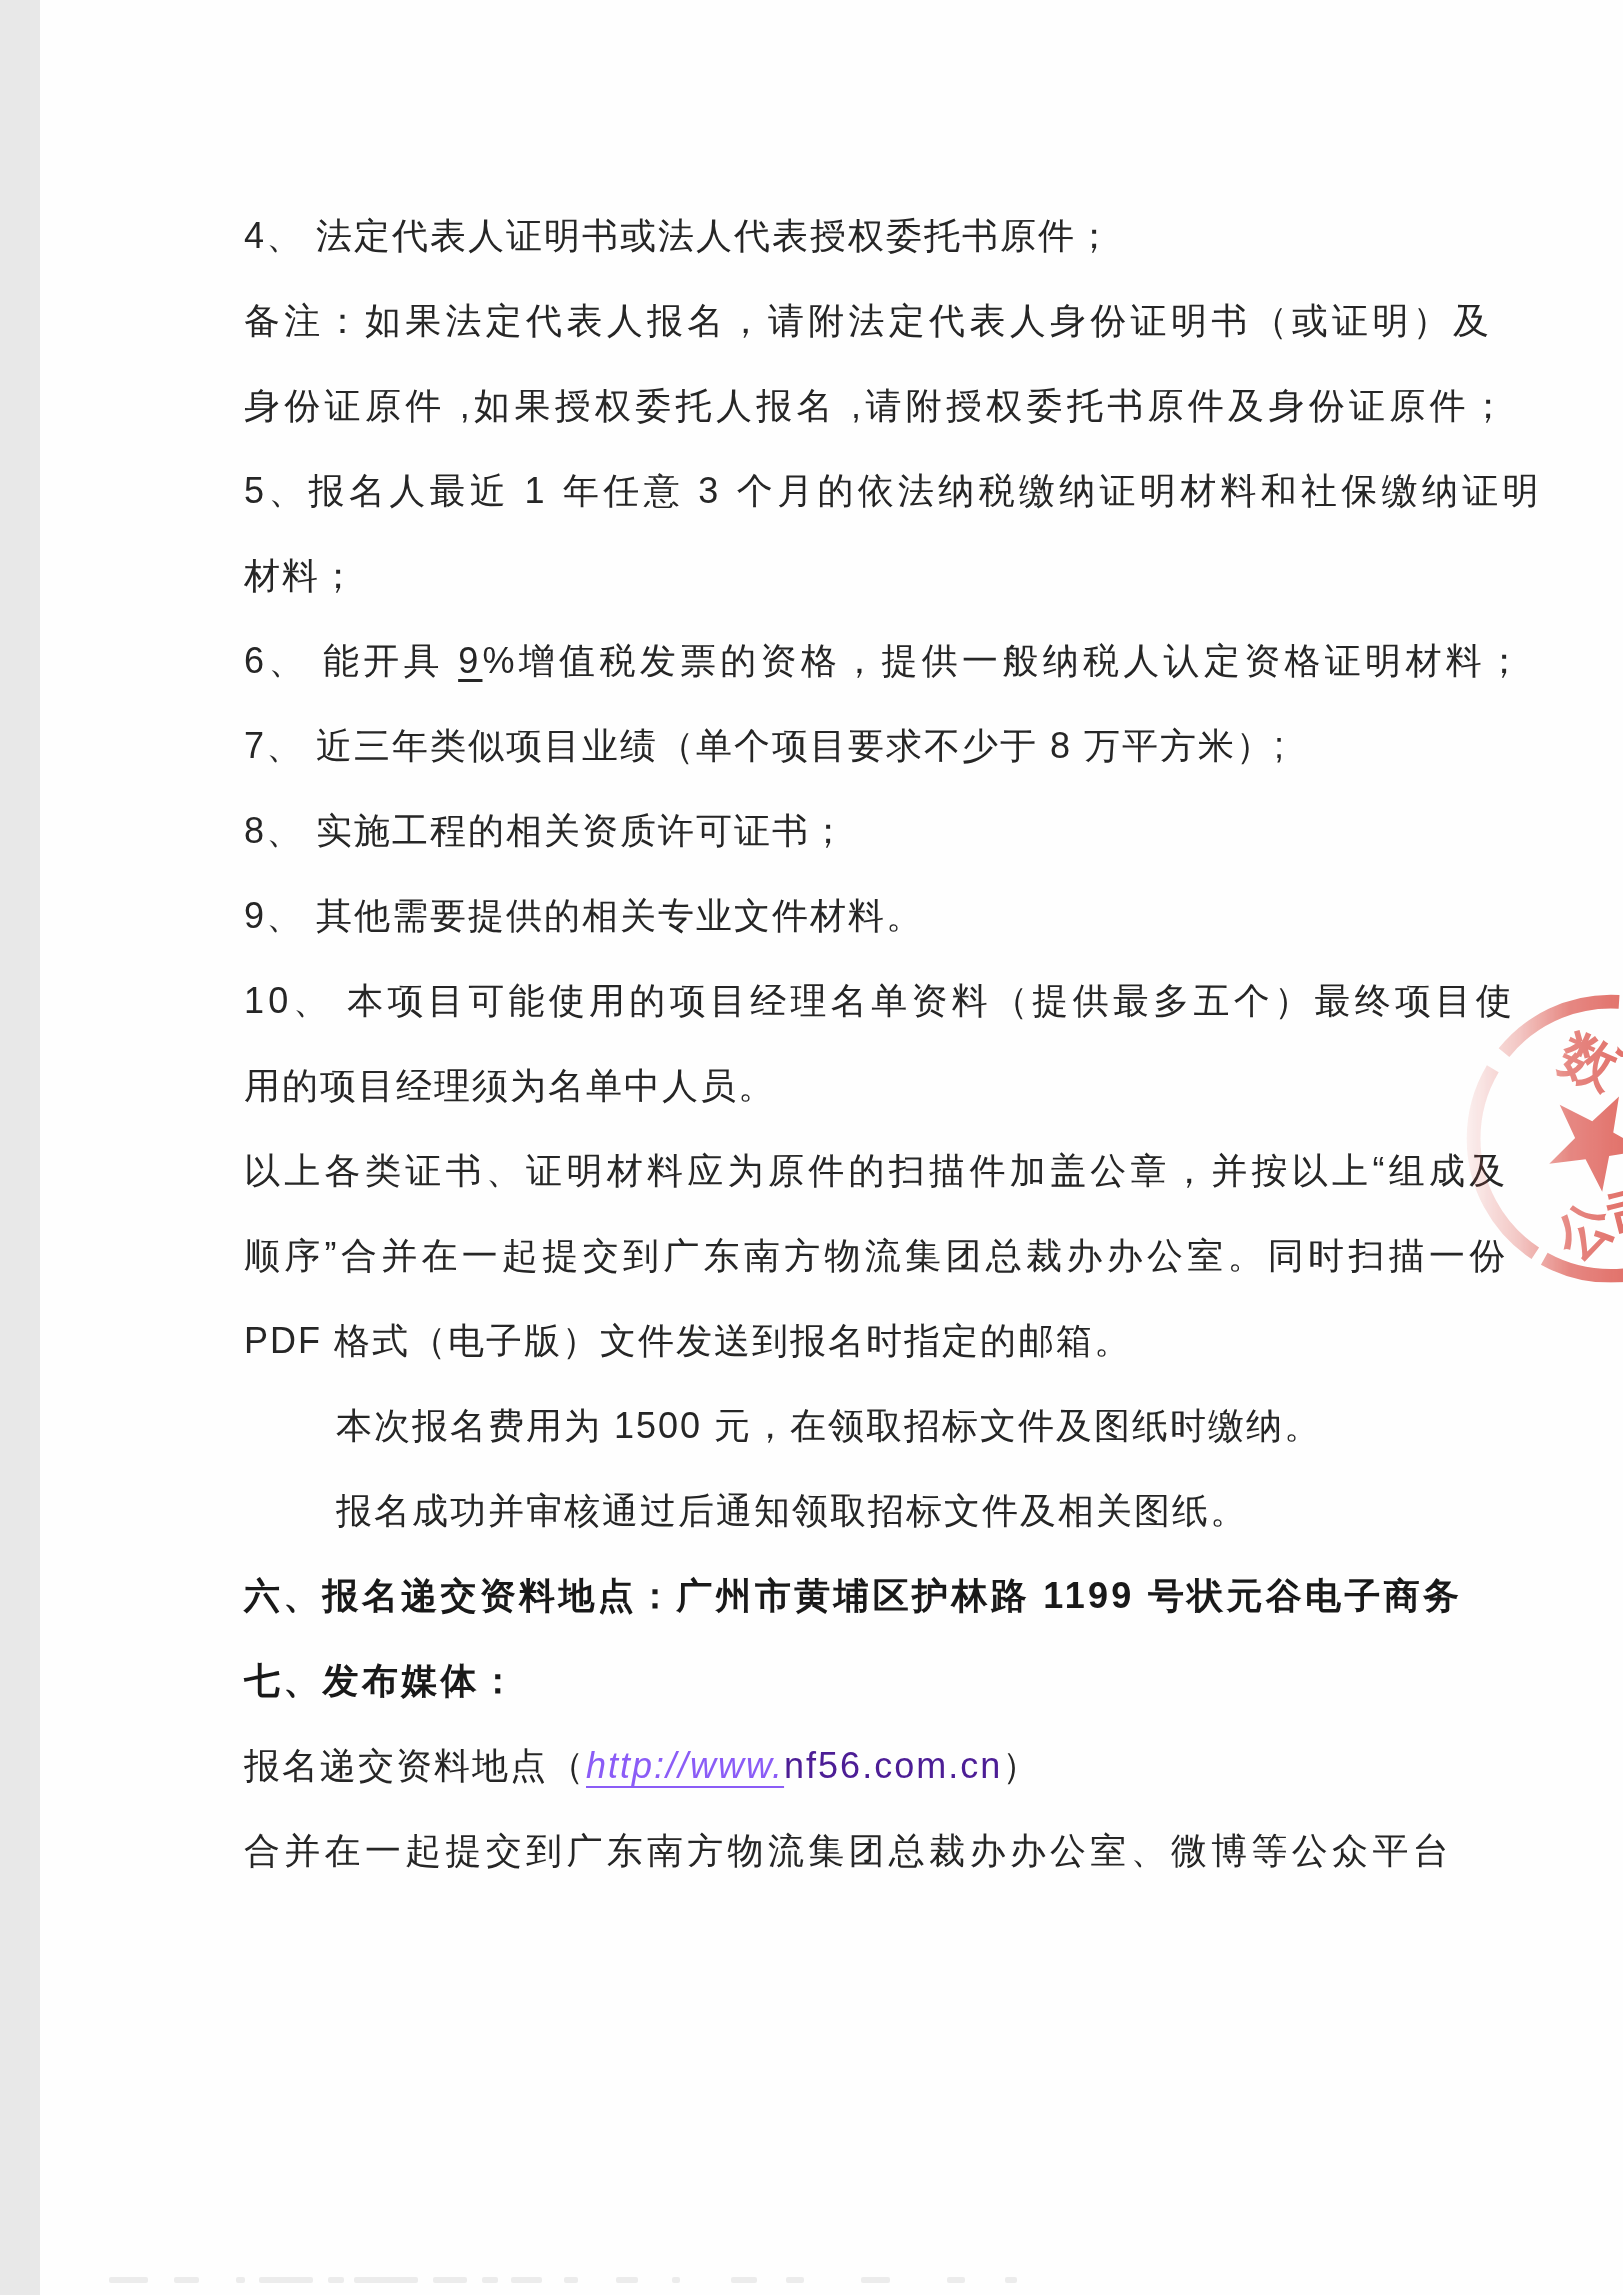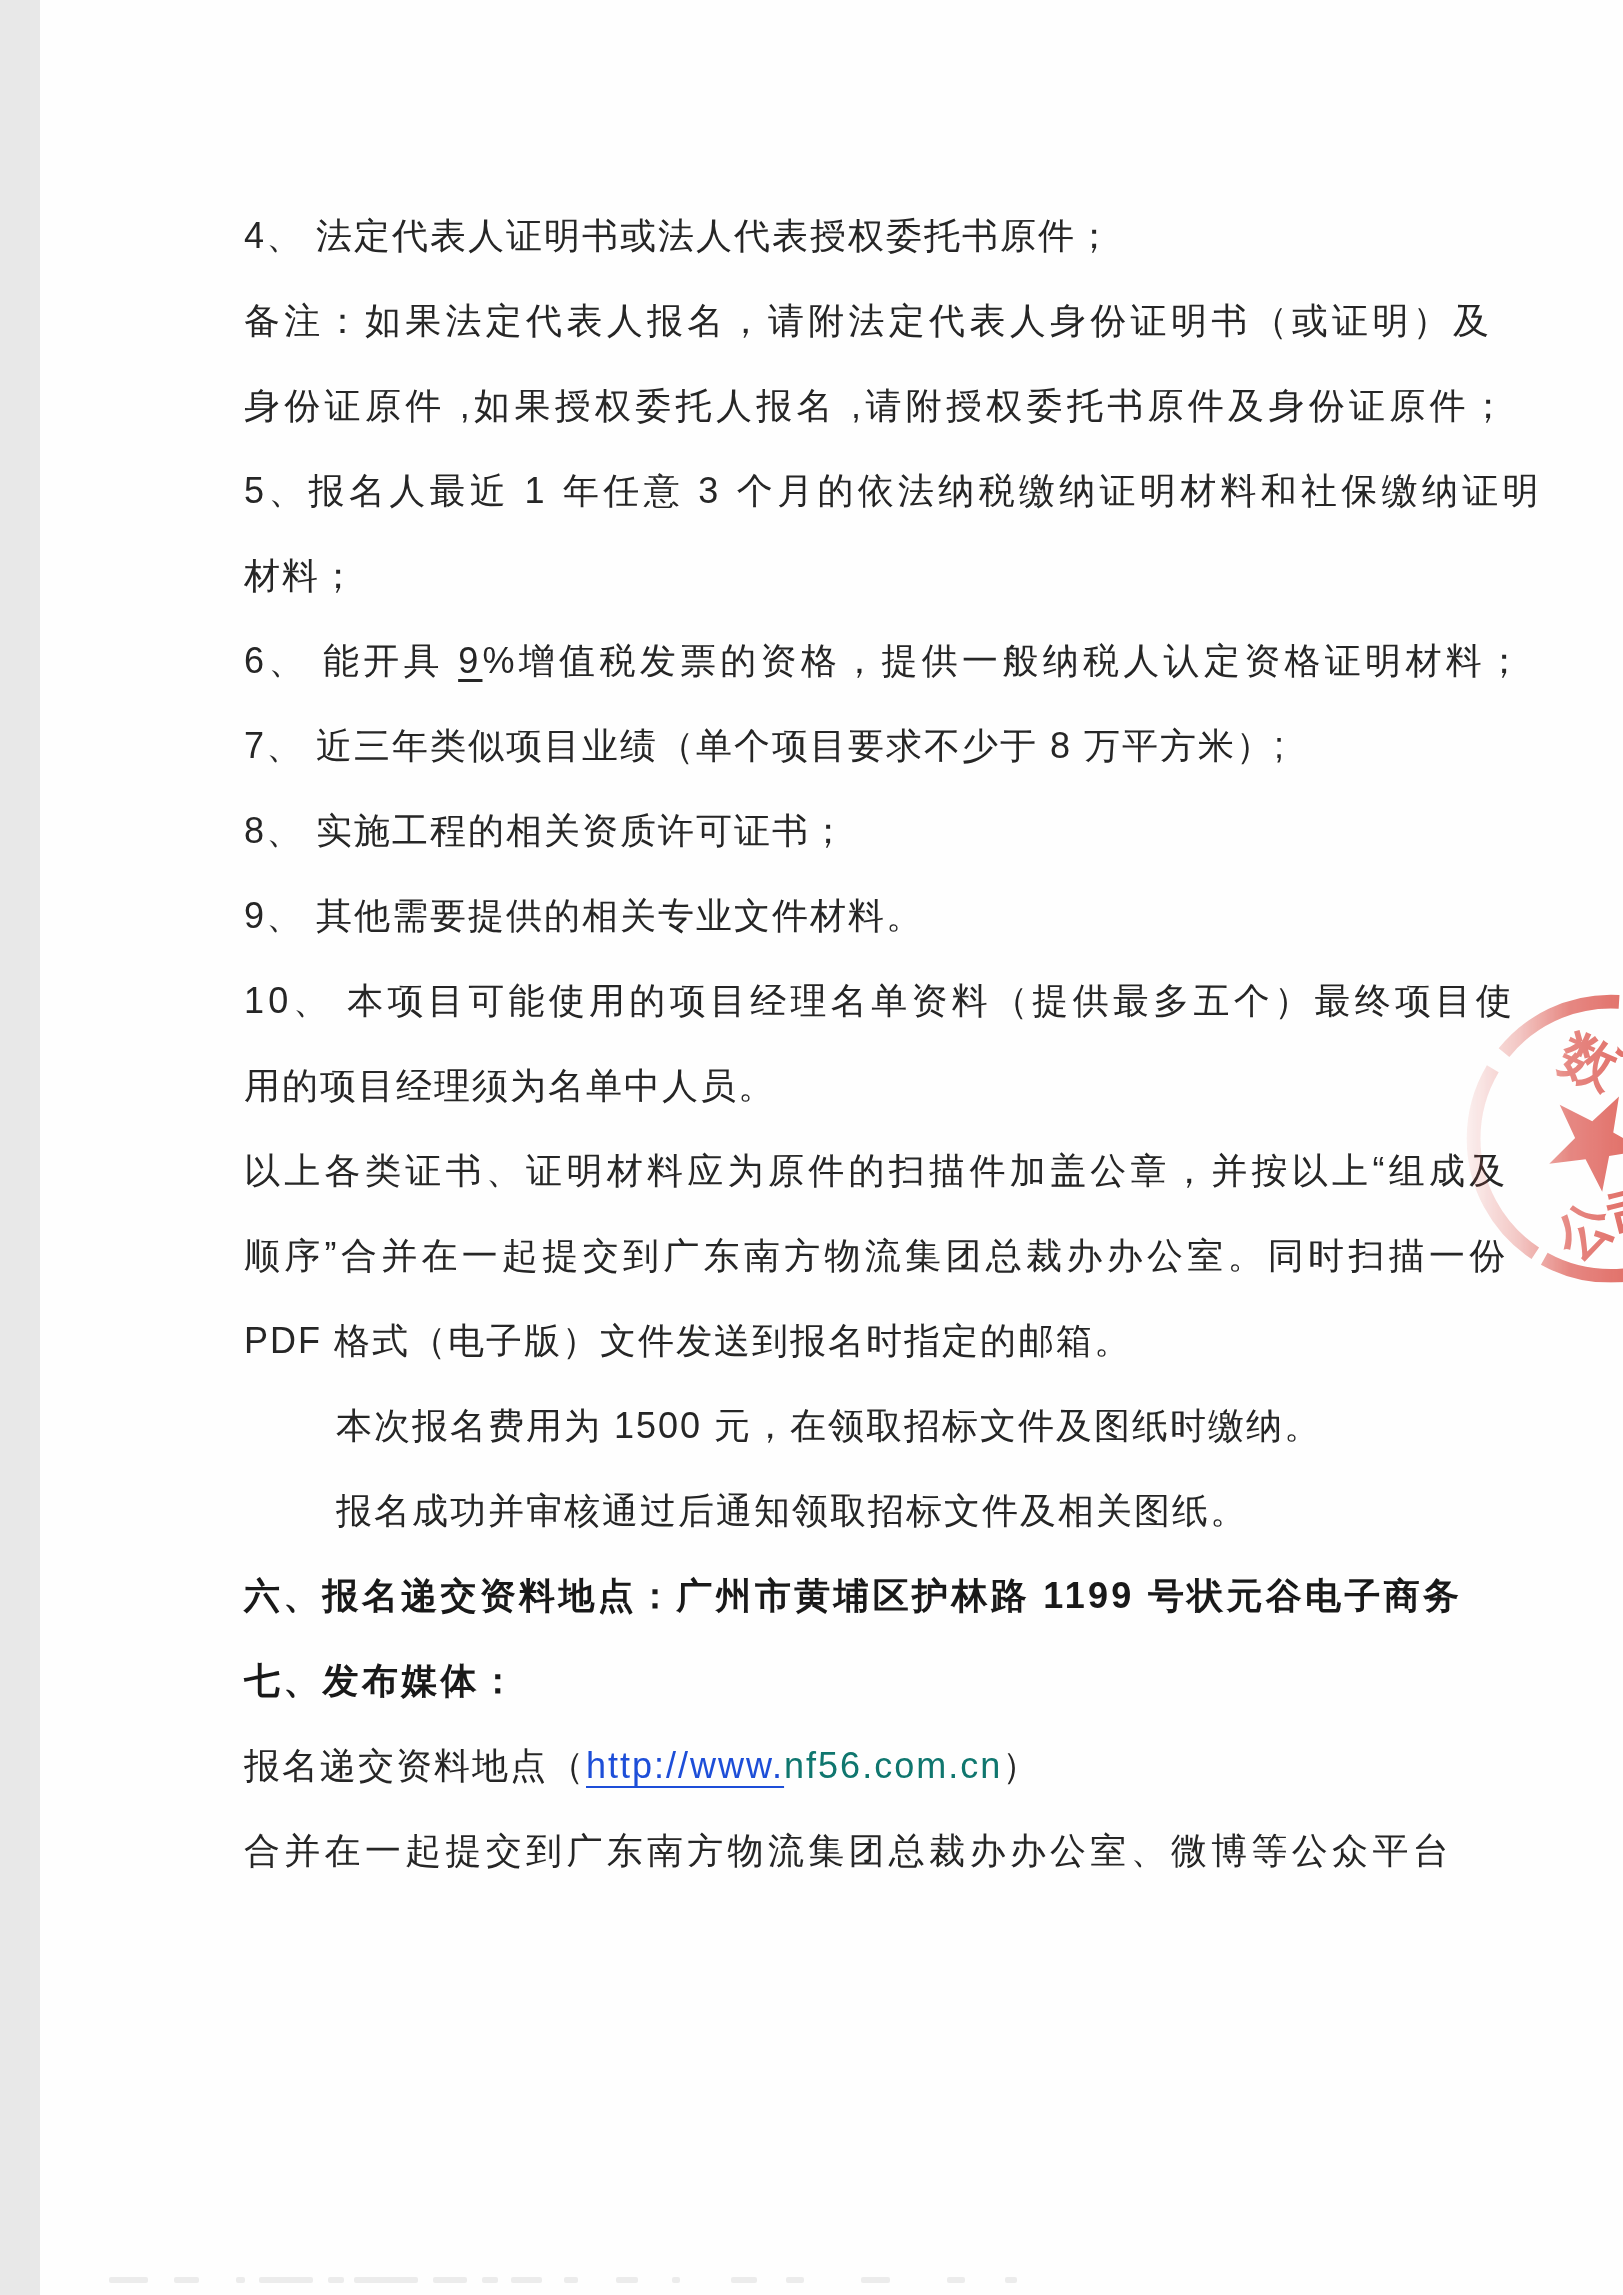--- a/index.html
+++ b/index.html
@@ -16,22 +16,22 @@
   }
   .line{
     height:85px;line-height:85px;
     font-size:36px;letter-spacing:2px;
     color:#262626;white-space:nowrap;
   }
   .wide{letter-spacing:4.3px;}
   .b{font-weight:bold;color:#191919;letter-spacing:3.3px;}
   .ind{padding-left:92px;}
   .u9{text-decoration:underline;text-decoration-thickness:2.6px;text-underline-offset:5.9px;}
-  .lnk{color:#1d4ed8;text-decoration:underline;text-decoration-thickness:2px;text-underline-offset:7.9px;}
-  .lnktail{color:#0f766e;}
+  .lnk{color:#8b5cf6;text-decoration:underline;text-decoration-thickness:2px;text-underline-offset:7.9px;font-style:italic;}
+  .lnktail{color:#4c1d95;}
   .seal{position:absolute;left:1414px;top:975px;width:209px;height:308px;}
   .noise{position:absolute;left:0;top:2277px;width:1623px;height:7.9px;}
   .noise i{position:absolute;top:0;height:5.9px;background:#ececec;border-radius:2px;}
 </style>
 </head>
 <body>
 
 <div class="page">
 
   <div class="content">

